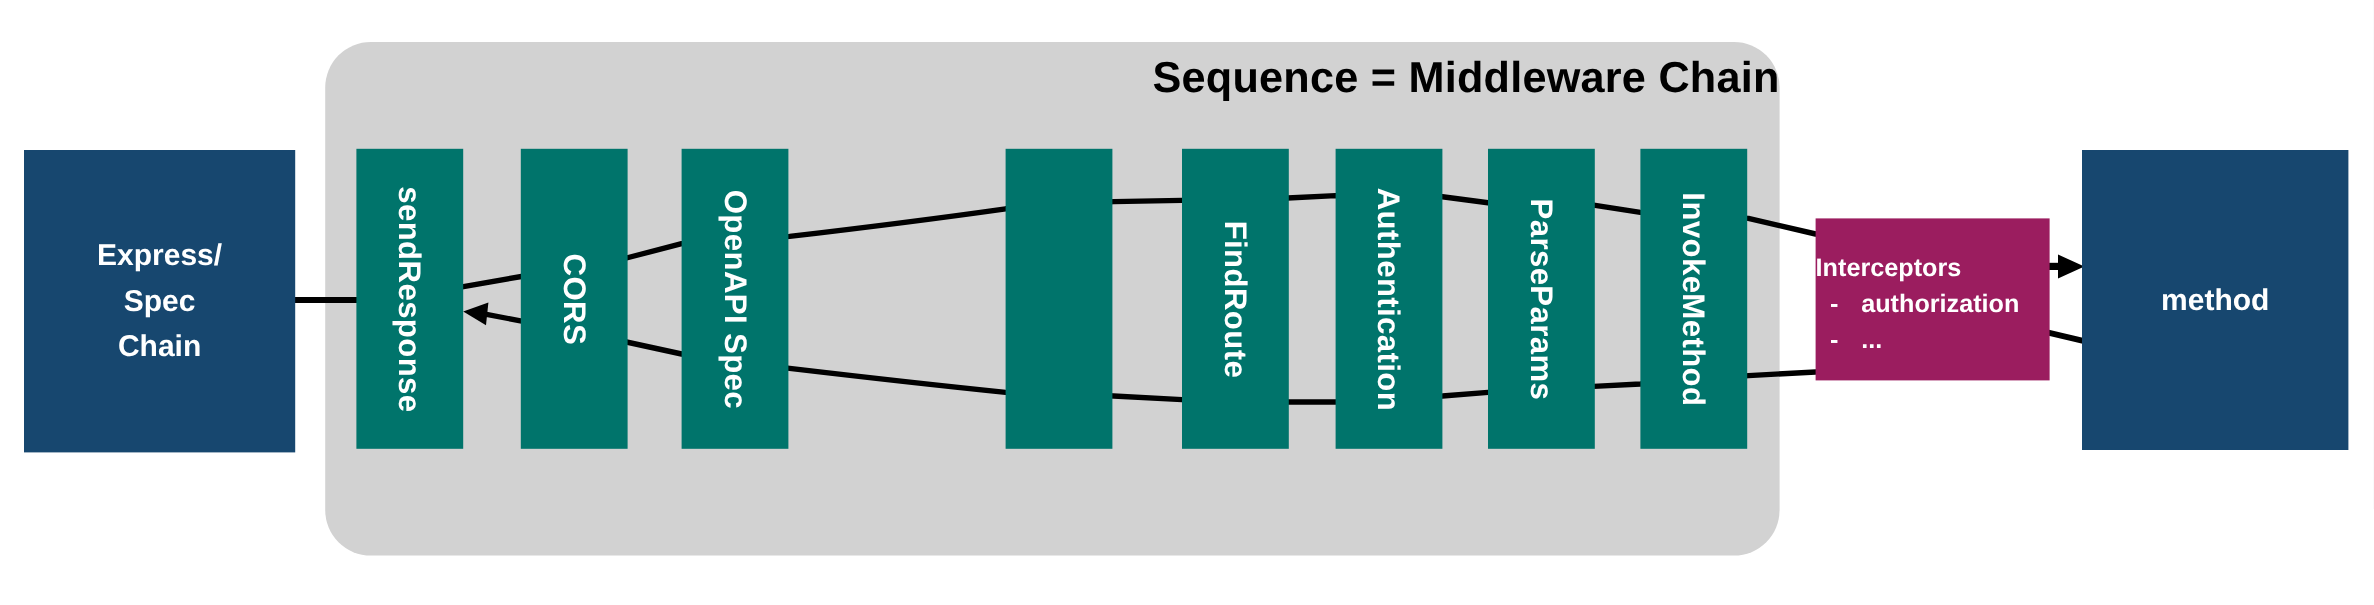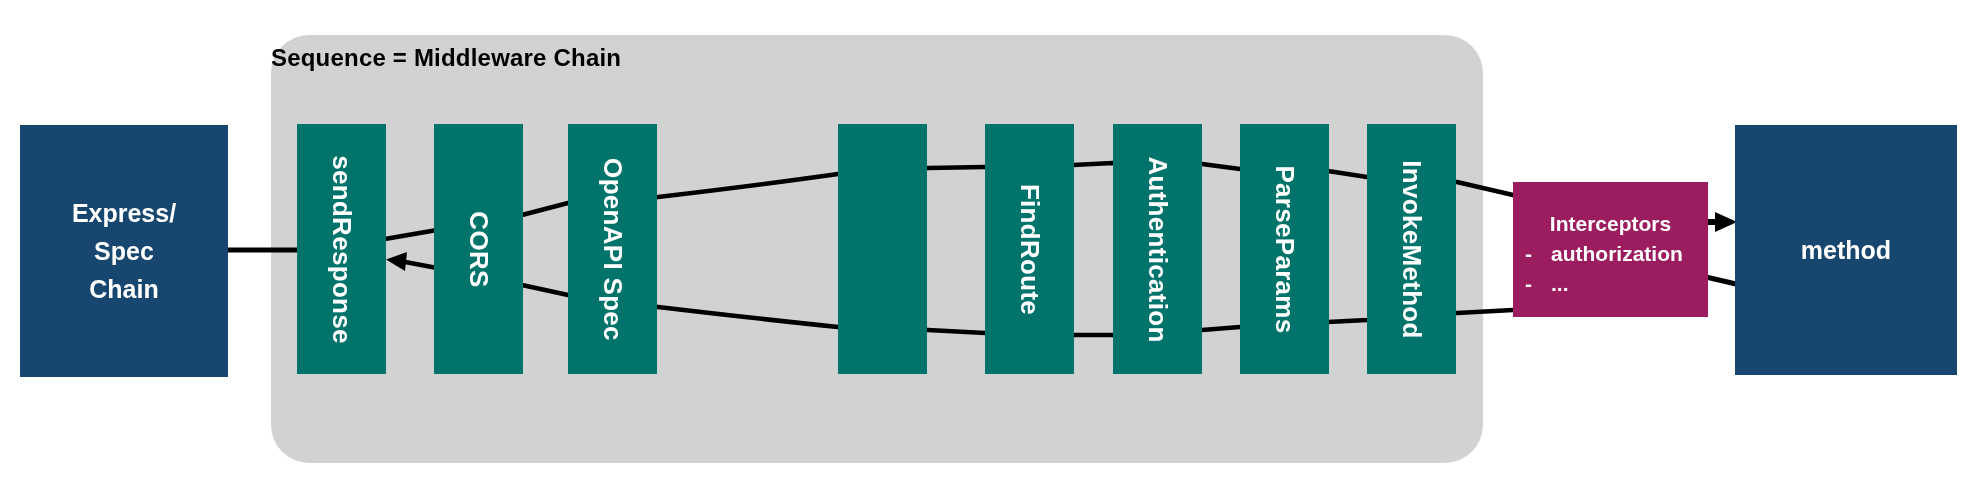--- a/index.html
+++ b/index.html
@@ -16,22 +16,22 @@
     position: absolute;
     left: 271px; top: 35px;
     width: 1212px; height: 428px;
     background: var(--panel_gray);
     border-radius: 38px;
   }
   .panel-title {
     position: absolute;
     left: 271px; top: 44px;
     width: 1212px;
-    text-align: left;
-    font-size: 24px;
+    text-align: right;
+    font-size: 36px;
     color: var(--line_black);
     letter-spacing: 0.2px;
   }
   svg.flow { position: absolute; left: 0; top: 0; z-index: 2; }
   .bars { position: absolute; left: 0; top: 0; z-index: 3; }
   .bar {
     position: absolute;
     top: 124px;
     width: 89px; height: 250px;
     background: var(--teal);
@@ -51,35 +51,35 @@
     z-index: 4;
     background: var(--navy);
     color: var(--text_white);
     display: flex;
     flex-direction: column;
     align-items: center;
     justify-content: center;
     text-align: center;
   }
   .navy-box .bline { font-size: 25px; line-height: 38px; }
-  .express { left: 20px; top: 125px; width: 208px; height: 252px; }
+  .express { left: 20px; top: 125px; width: 226px; height: 252px; }
   .controller { left: 1735px; top: 125px; width: 222px; height: 250px; }
   .interceptors {
     position: absolute;
     z-index: 4;
     left: 1513px; top: 182px;
     width: 195px; height: 135px;
     background: var(--magenta);
     color: var(--text_white);
     font-size: 21px;
     line-height: 30px;
     padding-top: 27px;
     box-sizing: border-box;
   }
-  .interceptors .ititle { text-align: center; }
+  .interceptors .ititle { }
   .interceptors .iitem { display: flex; padding-left: 12px; }
   .interceptors .idash { width: 26px; }
 </style>
 </head>
 <body>
 
 <div class="canvas">
 
   <div class="panel"></div>
   <div class="panel-title">Sequence = Middleware Chain</div>

